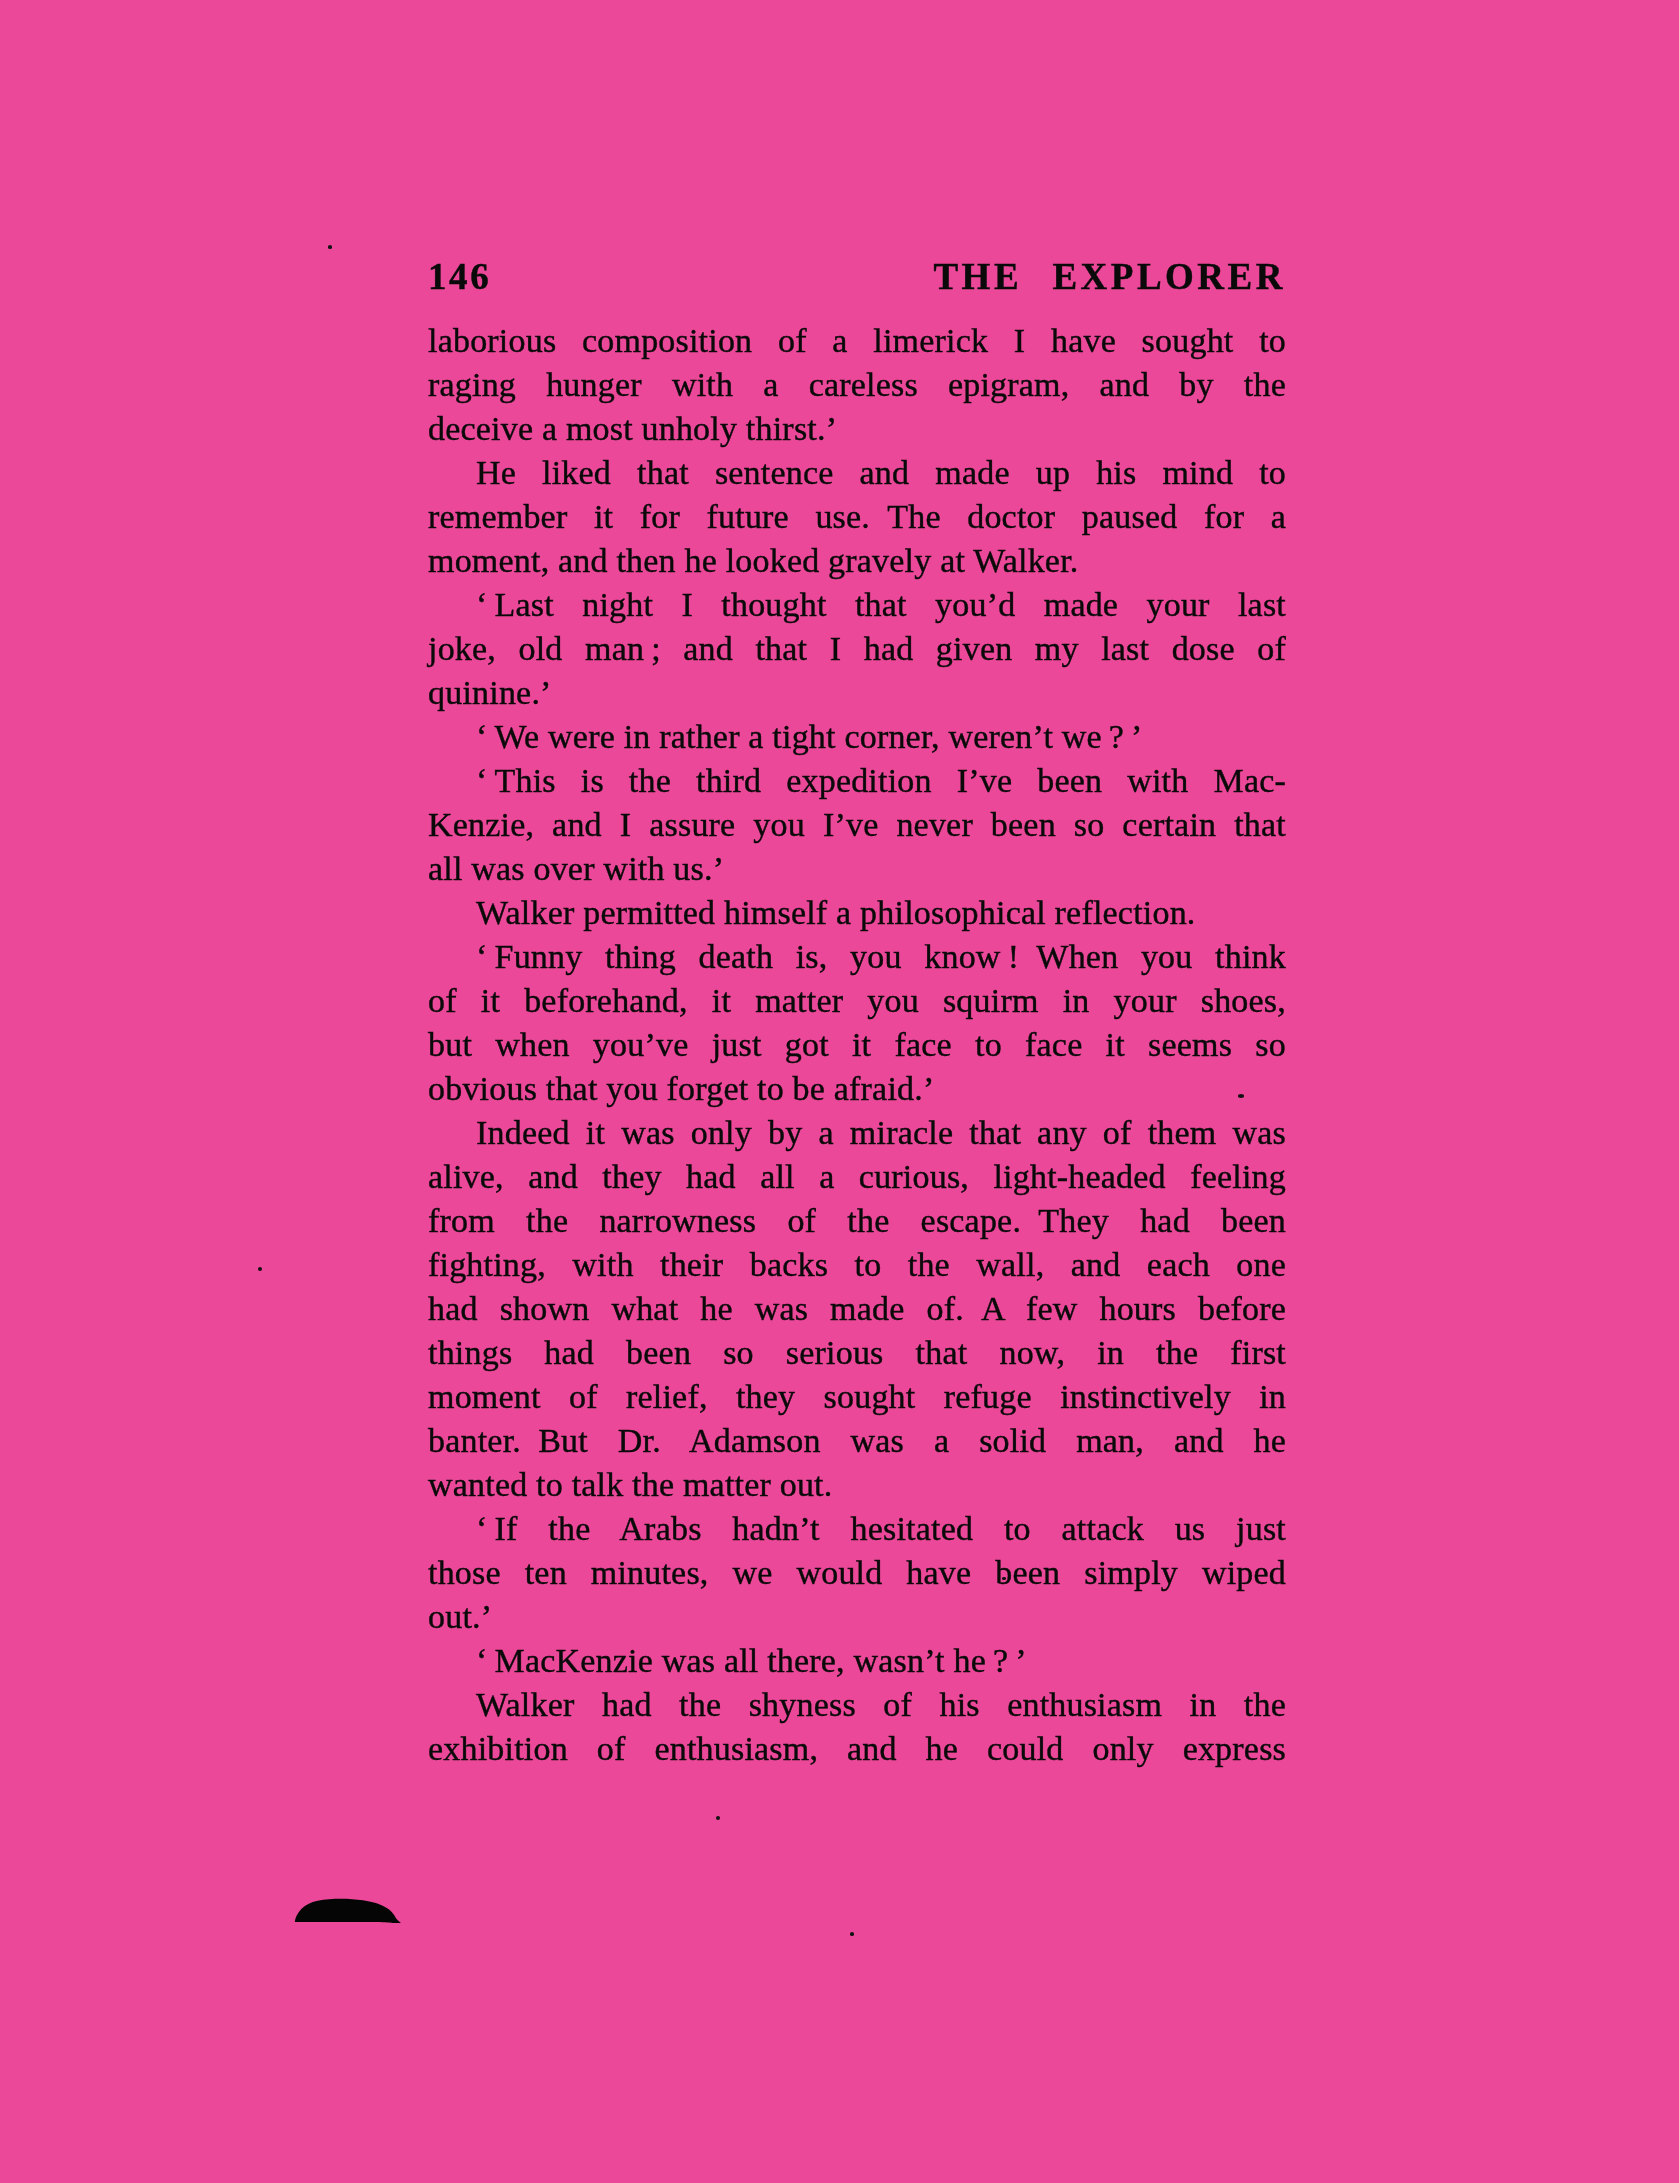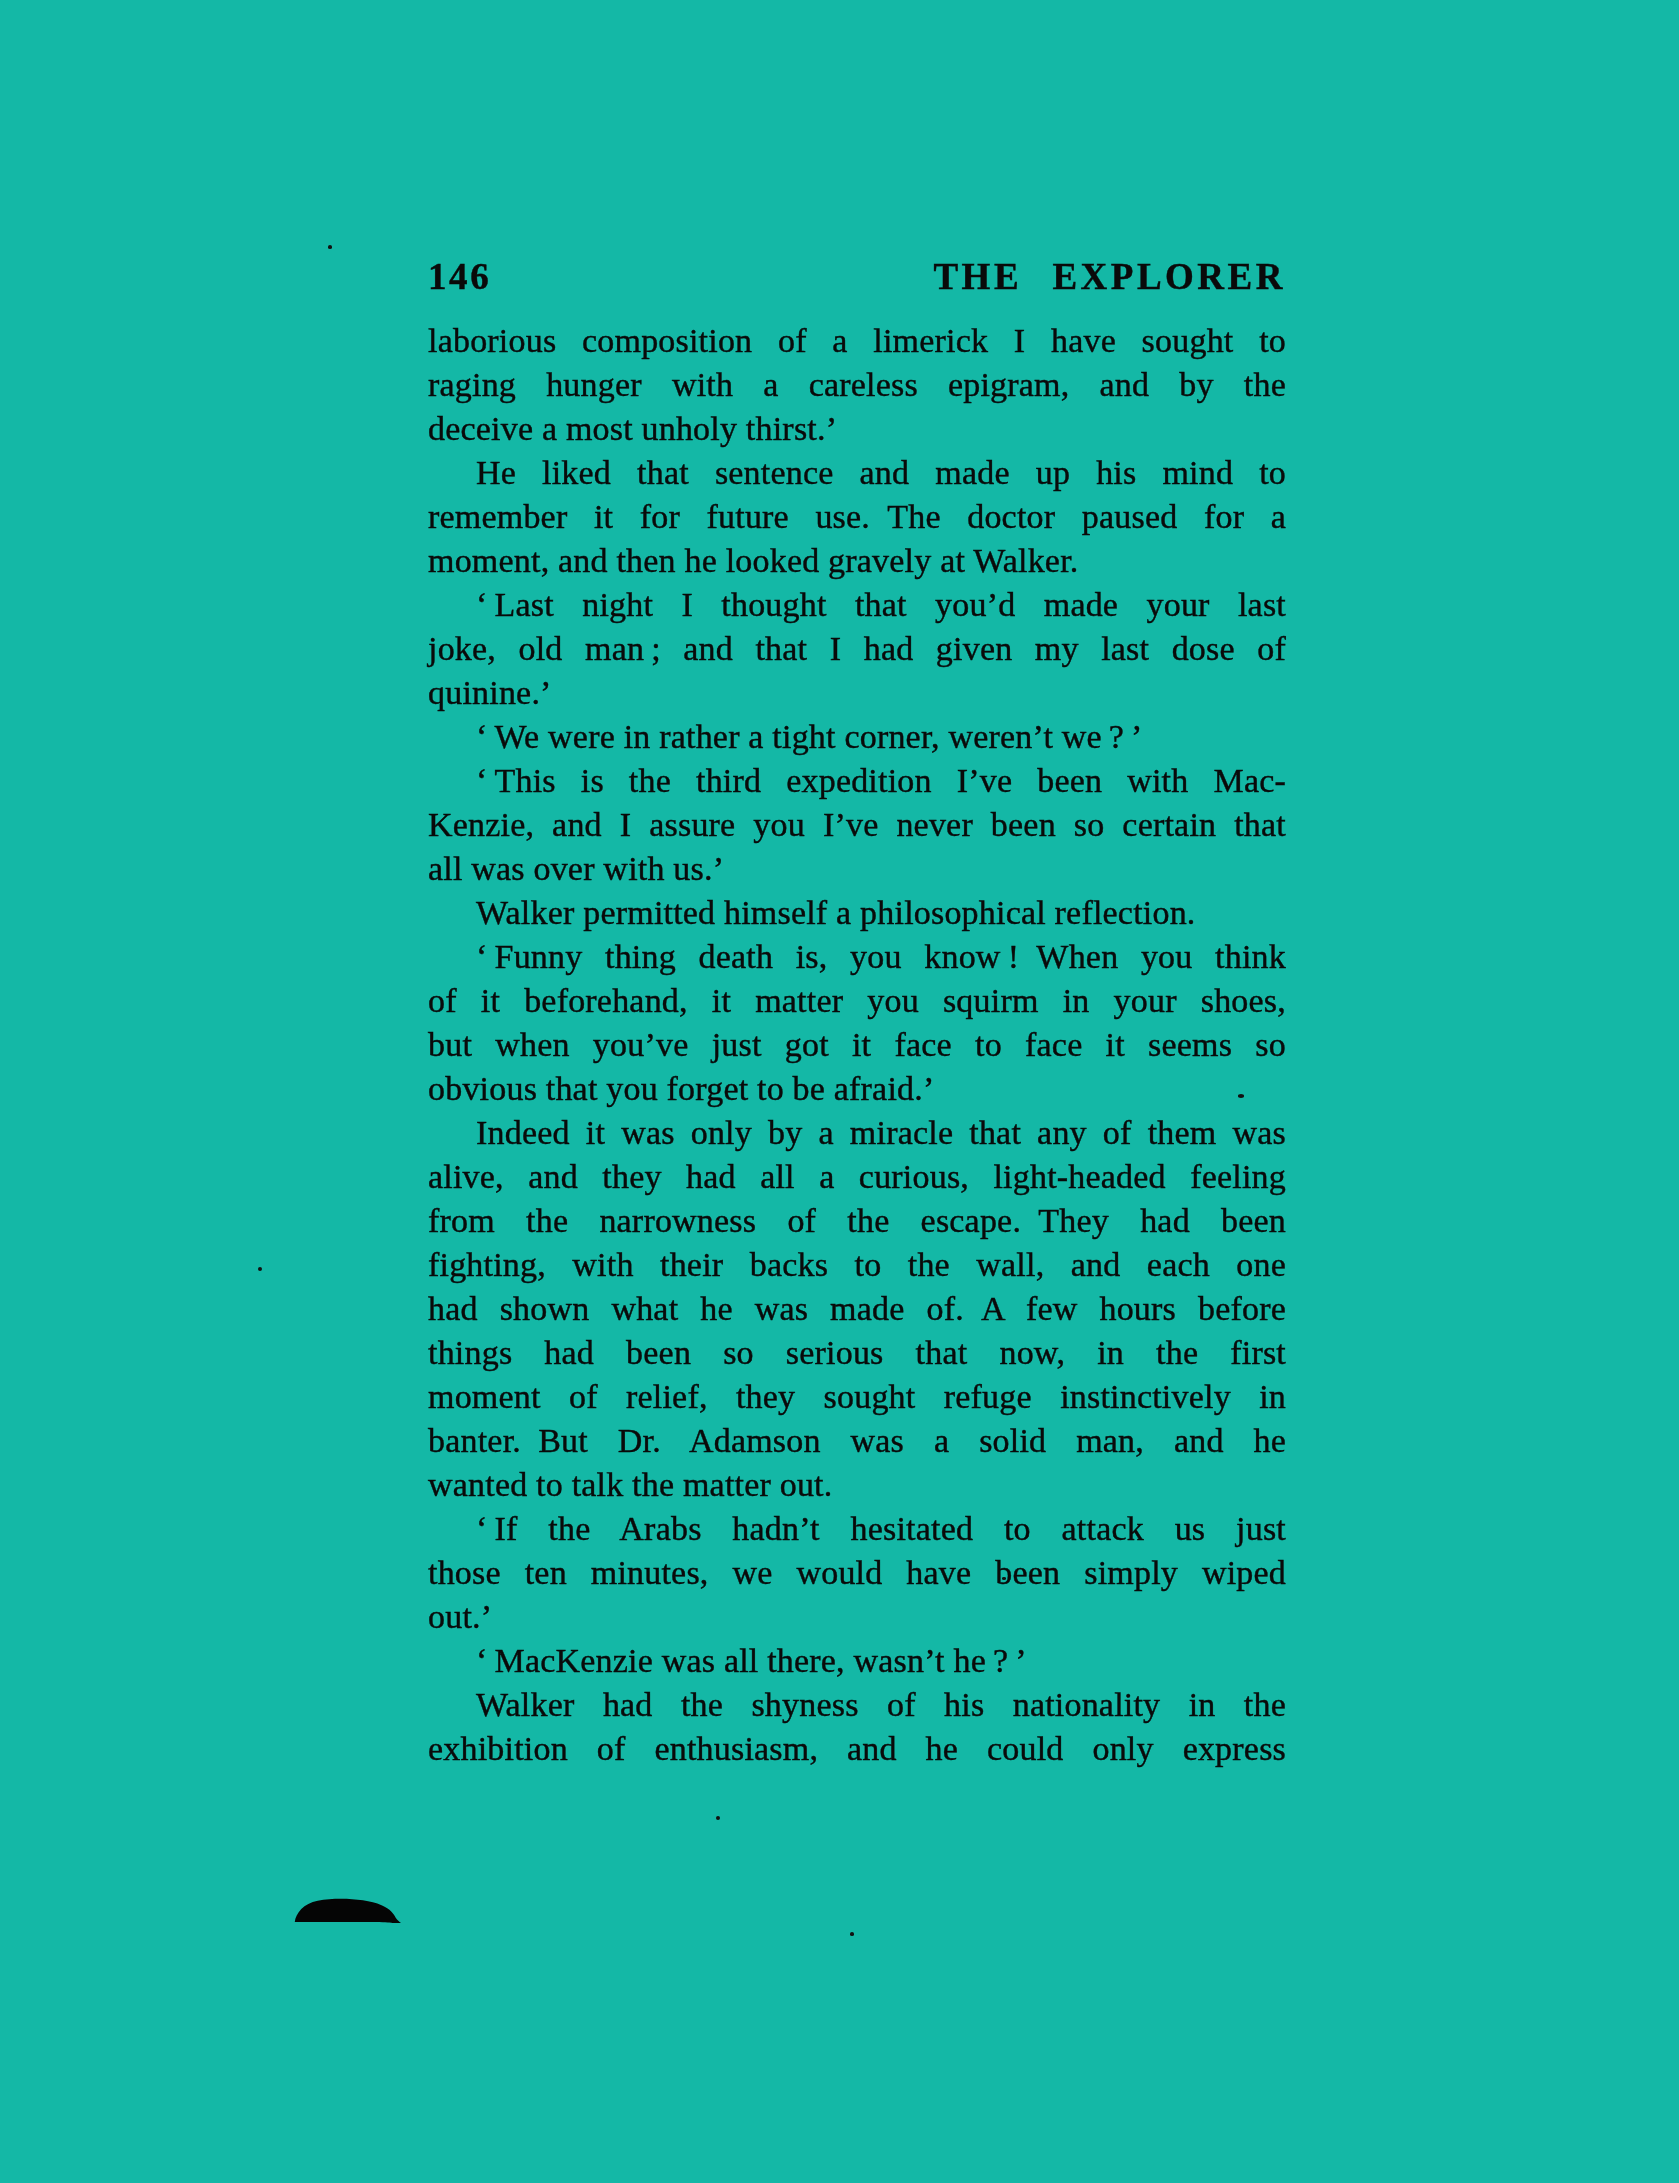--- a/index.html
+++ b/index.html
@@ -4,21 +4,21 @@
 <style>
   html, body {
     margin: 0;
     padding: 0;
     background: #ffffff;
   }
   .page {
     position: relative;
     width: 1680px;
     height: 2183px;
-    background: #14b8a6;
+    background: #ec4899;
     color: #0a0a0a;
     font-family: "Liberation Serif", "DejaVu Serif", serif;
     overflow: hidden;
   }
   .running-head {
     position: absolute;
     left: 428px;
     top: 257px;
     width: 858px;
     height: 41px;
@@ -112,21 +112,21 @@
       <div class="line">fighting, with their backs to the wall, and each one</div>
       <div class="line">had shown what he was made of. A few hours before</div>
       <div class="line">things had been so serious that now, in the first</div>
       <div class="line">moment of relief, they sought refuge instinctively in</div>
       <div class="line">banter. But Dr. Adamson was a solid man, and he</div>
       <div class="line end">wanted to talk the matter out.</div>
       <div class="line indent">‘ If the Arabs hadn’t hesitated to attack us just</div>
       <div class="line">those ten minutes, we would have been simply wiped</div>
       <div class="line end">out.’</div>
       <div class="line end indent">‘ MacKenzie was all there, wasn’t he ? ’</div>
-      <div class="line indent">Walker had the shyness of his nationality in the</div>
+      <div class="line indent">Walker had the shyness of his enthusiasm in the</div>
       <div class="line">exhibition of enthusiasm, and he could only express</div>
     </main>
 
   <svg class="ink-smudge" id="ink-smudge" viewBox="0 0 122 28" preserveAspectRatio="none" style="left: 293px; top: 1898px; width: 108px; height: 25px;">
     <path d="M2,27 C3,17 12,6 28,3 C52,-1 82,1 100,8 C110,12 114,18 116,22 C118,25 120,26 122,28 L113,28 C108,26 10,27 2,27 Z" fill="#050505"></path>
   </svg>
 
   <div id="specks">
       <span class="speck" style="left: 328px; top: 245px; width: 4.4px; height: 3.5px;"></span>
       <span class="speck" style="left: 258px; top: 1267px; width: 4.4px; height: 4.4px;"></span>

